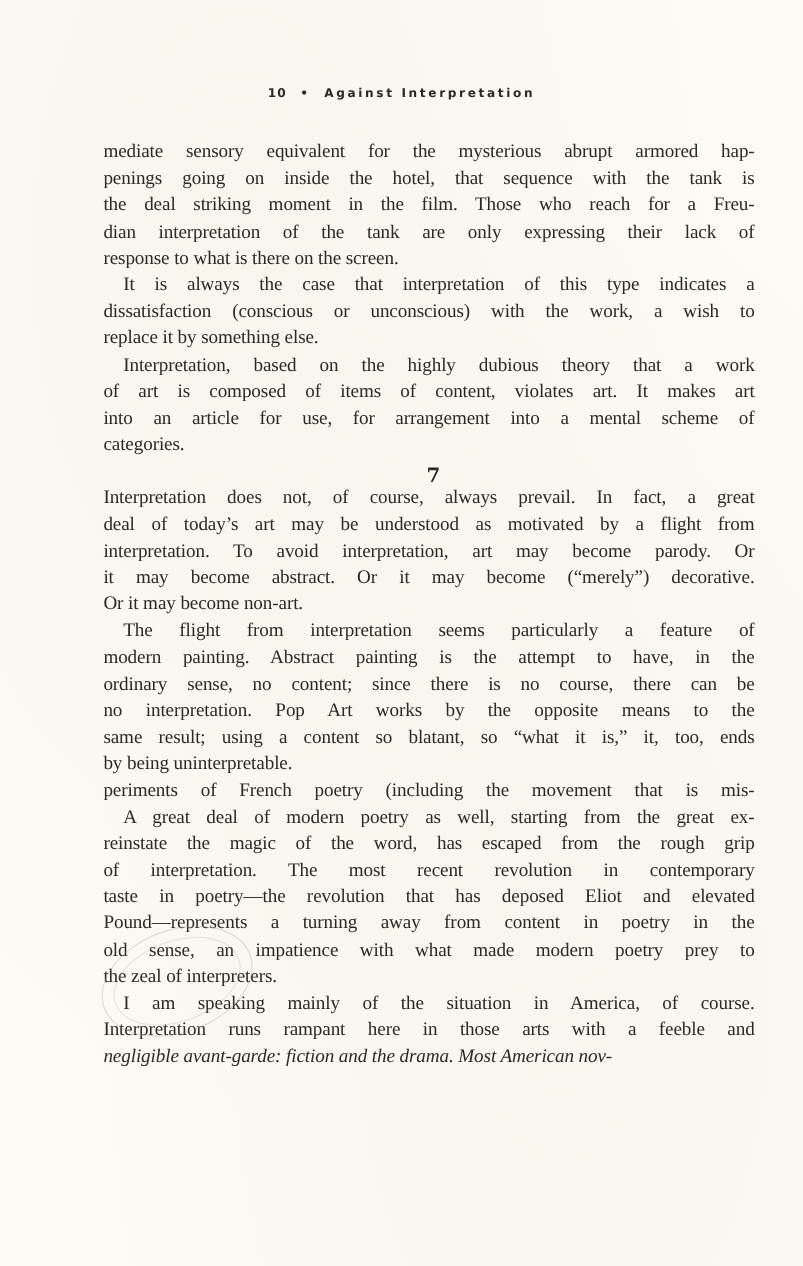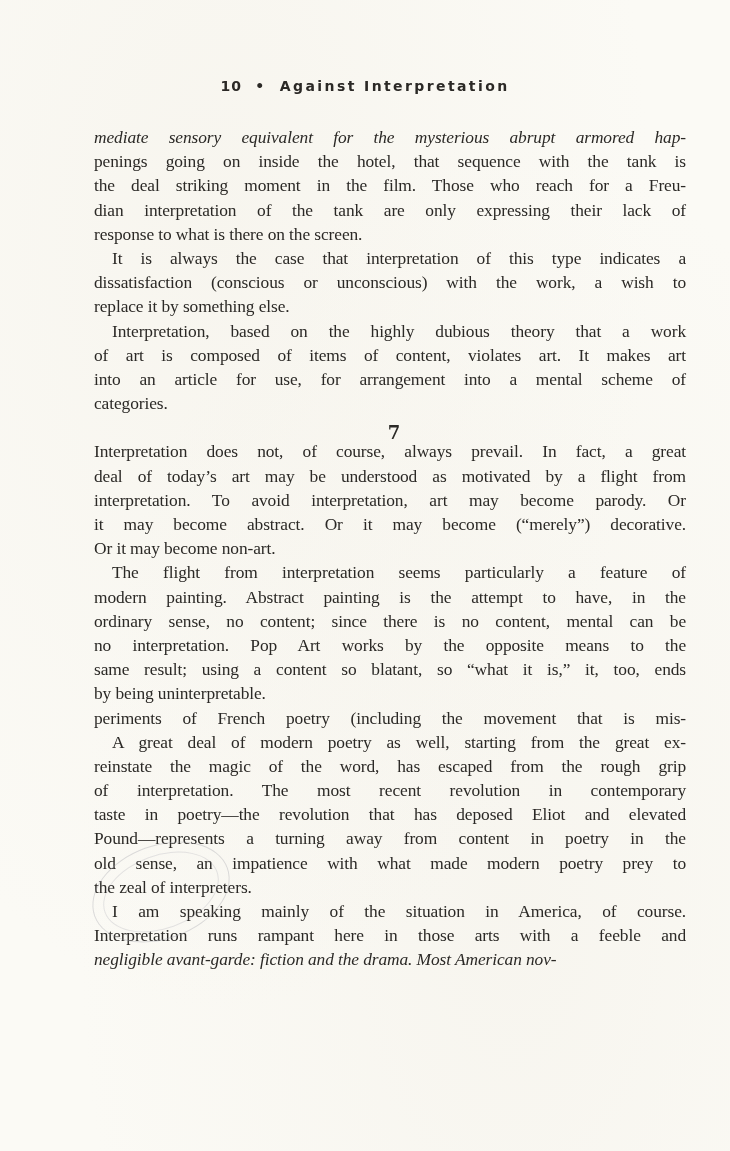--- a/index.html
+++ b/index.html
@@ -25,21 +25,21 @@
         #fbfaf5;
     }
     .running-head {
       position: absolute;
       top: 78px;
       left: 0;
       width: 730px;
       text-align: center;
       font-family: "DejaVu Sans", "Liberation Sans", sans-serif;
       font-weight: bold;
-      font-size: 14px;
+      font-size: 11px;
       letter-spacing: 2.4px;
       color: #2b2926;
     }
     .running-head .folio { margin-right: 6px; letter-spacing: 1px; }
     .running-head .bullet { margin-right: 6px; }
     .body-text {
       position: absolute;
       top: 125px;
       left: 94px;
       width: 592px;
@@ -101,21 +101,21 @@
 
   <div class="running-head">
     <span class="folio">10</span>
     <span class="bullet">•</span>
     <span>Against Interpretation</span>
   </div>
 
   <div class="body-text">
     <div id="before-section">
         <div>
-          <span class="line" style="display: block; font-style: italic;">mediate sensory equivalent for the mysterious abrupt armored hap-</span>
+          <span class="line" style="display: block;">mediate sensory equivalent for the mysterious abrupt armored hap-</span>
           <span class="line" style="display: block;">penings going on inside the hotel, that sequence with the tank is</span>
           <span class="line" style="display: block;">the deal striking moment in the film. Those who reach for a Freu-</span>
           <span class="line" style="display: block;">dian interpretation of the tank are only expressing their lack of</span>
           <span class="line last" style="display: block;">response to what is there on the screen.</span>
         </div>
         <div>
           <span class="line indent" style="display: block;">It is always the case that interpretation of this type indicates a</span>
           <span class="line" style="display: block;">dissatisfaction (conscious or unconscious) with the work, a wish to</span>
           <span class="line last" style="display: block;">replace it by something else.</span>
         </div>
@@ -131,21 +131,21 @@
         <div>
           <span class="line" style="display: block;">Interpretation does not, of course, always prevail. In fact, a great</span>
           <span class="line" style="display: block;">deal of today’s art may be understood as motivated by a flight from</span>
           <span class="line" style="display: block;">interpretation. To avoid interpretation, art may become parody. Or</span>
           <span class="line" style="display: block;">it may become abstract. Or it may become (“merely”) decorative.</span>
           <span class="line last" style="display: block;">Or it may become non-art.</span>
         </div>
         <div>
           <span class="line indent" style="display: block;">The flight from interpretation seems particularly a feature of</span>
           <span class="line" style="display: block;">modern painting. Abstract painting is the attempt to have, in the</span>
-          <span class="line" style="display: block;">ordinary sense, no content; since there is no content, mental can be</span>
+          <span class="line" style="display: block;">ordinary sense, no content; since there is no course, there can be</span>
           <span class="line" style="display: block;">no interpretation. Pop Art works by the opposite means to the</span>
           <span class="line" style="display: block;">same result; using a content so blatant, so “what it is,” it, too, ends</span>
           <span class="line last" style="display: block;">by being uninterpretable.</span>
         </div>
         <div>
           <span class="line" style="display: block;">periments of French poetry (including the movement that is mis-</span>
           <span class="line indent" style="display: block;">A great deal of modern poetry as well, starting from the great ex-</span>
           <span class="line" style="display: block;">reinstate the magic of the word, has escaped from the rough grip</span>
           <span class="line" style="display: block;">of interpretation. The most recent revolution in contemporary</span>
           <span class="line" style="display: block;">taste in poetry—the revolution that has deposed Eliot and elevated</span>

